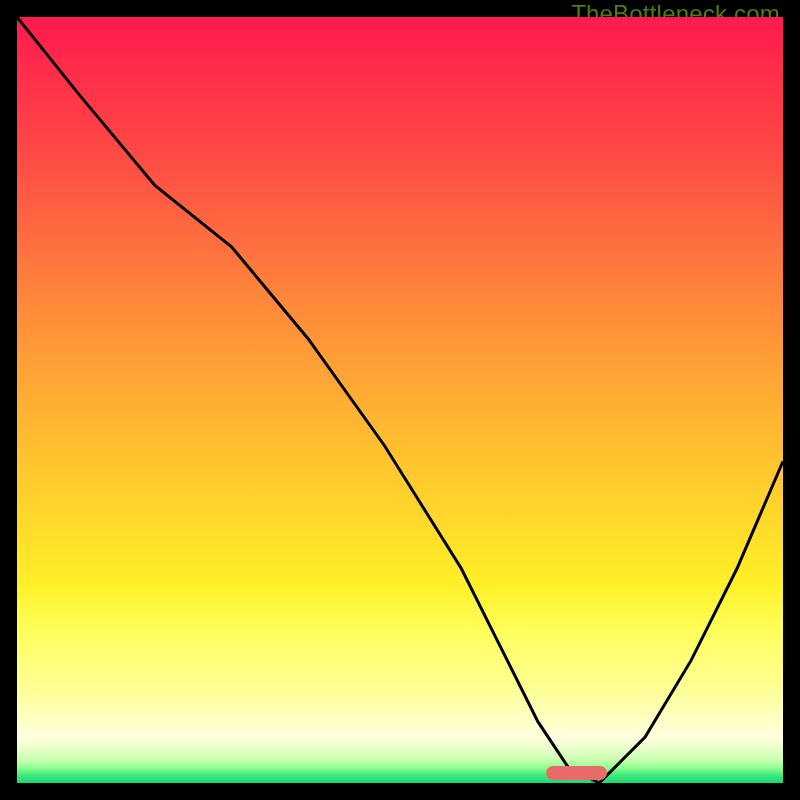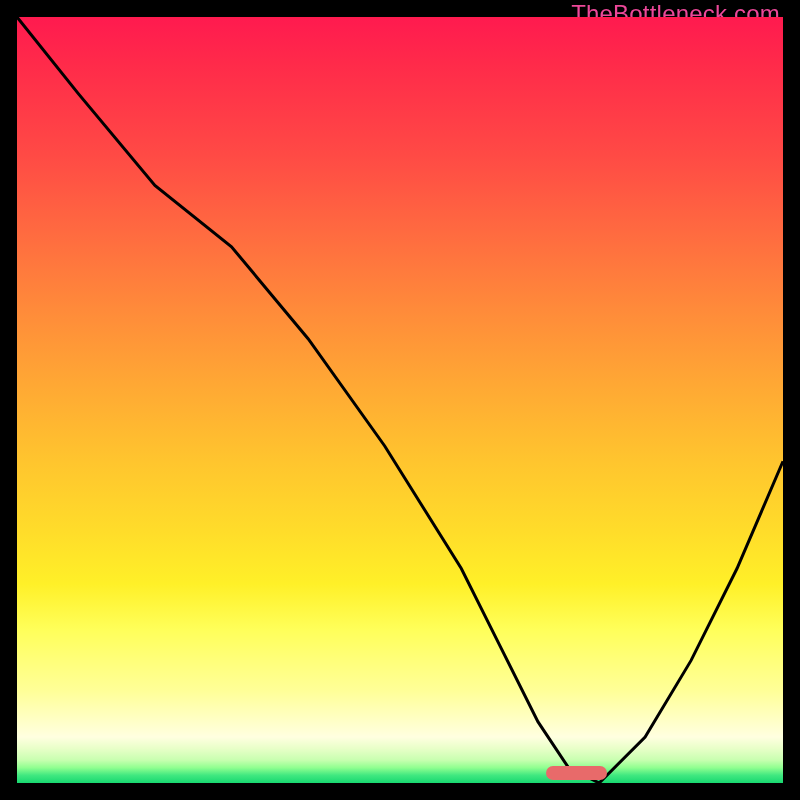--- a/index.html
+++ b/index.html
@@ -38,21 +38,21 @@
       #18d870 100%
     );
   }
   .watermark {
     position: absolute;
     top: 0;
     right: 20px;
     font-family: Arial, Helvetica, sans-serif;
     font-size: 24px;
     font-weight: 500;
-    color: #ec4899;
+    color: #4d7c0f;
     letter-spacing: 0.2px;
   }
   svg.curve {
     position: absolute;
     left: 0;
     top: 0;
     width: 766px;
     height: 766px;
   }
   .pill {

